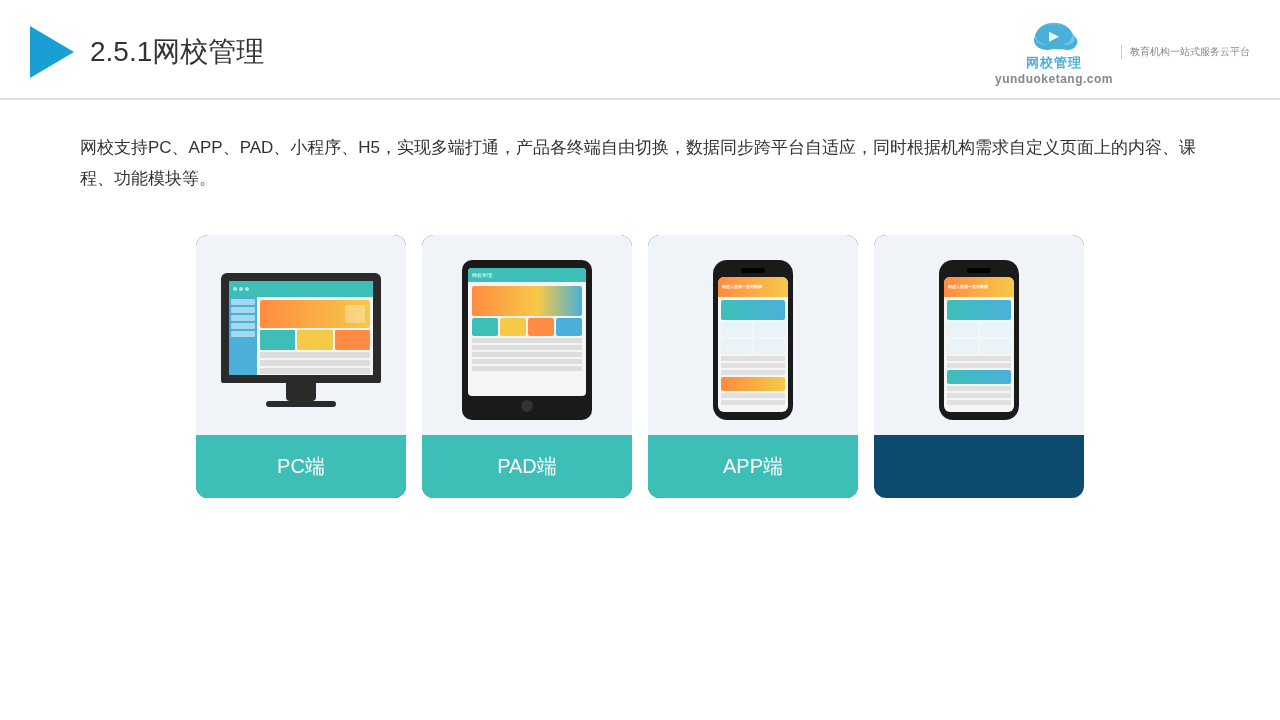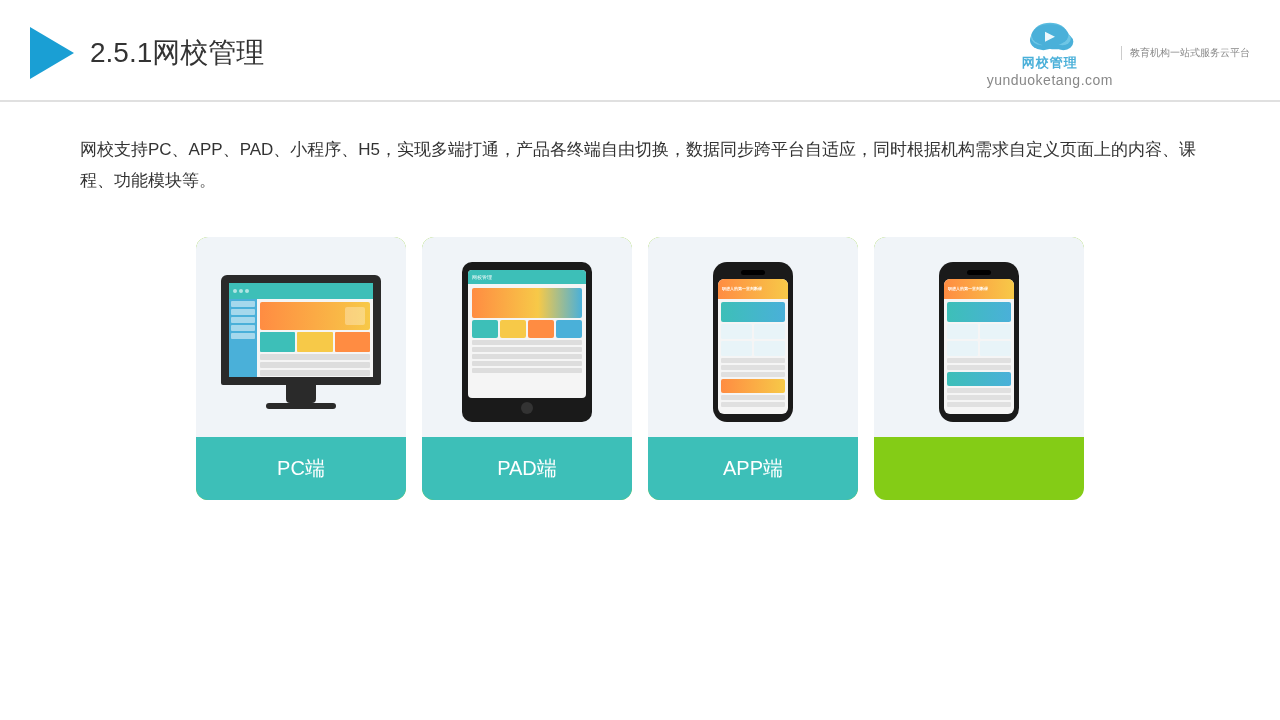--- a/index.html
+++ b/index.html
@@ -63,23 +63,24 @@
     }
 
     .logo-text-main {
       font-size: 13px;
       color: #4ab0d9;
       font-weight: bold;
       letter-spacing: 1px;
     }
 
     .logo-text-sub {
-      font-size: 14px;
+      font-size: 12px;
       color: #888;
       letter-spacing: 0.5px;
+      font-weight: bold;
     }
 
     .logo-right-text {
       display: flex;
       flex-direction: row;
       font-size: 10px;
       color: #888;
       line-height: 1.4;
       border-left: 1px solid #ccc;
       padding-left: 8px;
@@ -95,21 +96,21 @@
 
     
     .cards-section {
       display: flex;
       gap: 16px;
       padding: 20px 70px 30px 70px;
       justify-content: center;
     }
 
     .card {
-      background: #84cc16;
+      background: #0c4a6e;
       border-radius: 12px;
       width: 210px;
       display: flex;
       flex-direction: column;
       align-items: center;
       overflow: hidden;
       flex-shrink: 0;
     }
 
     .card-image-area {

